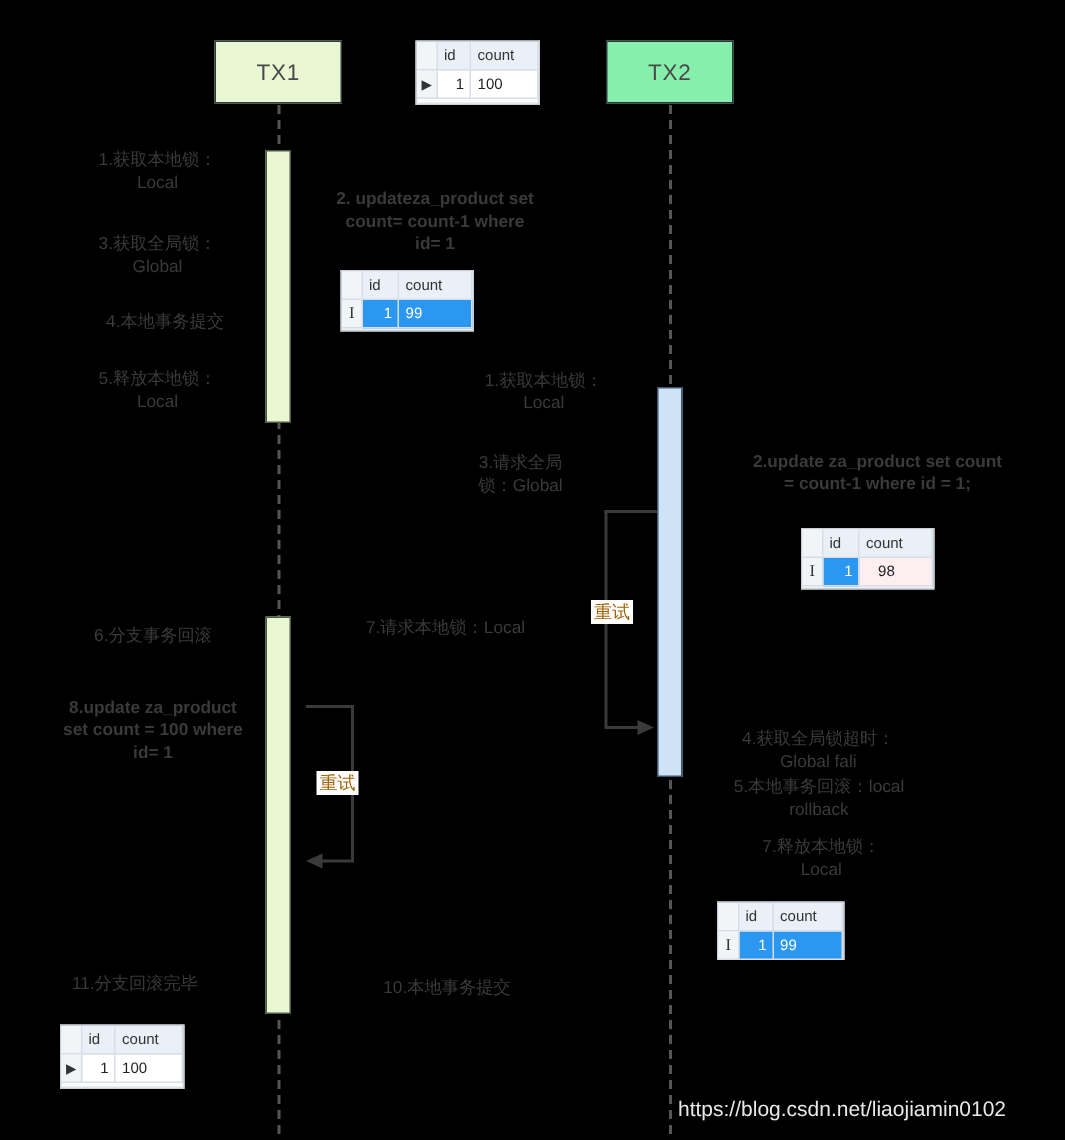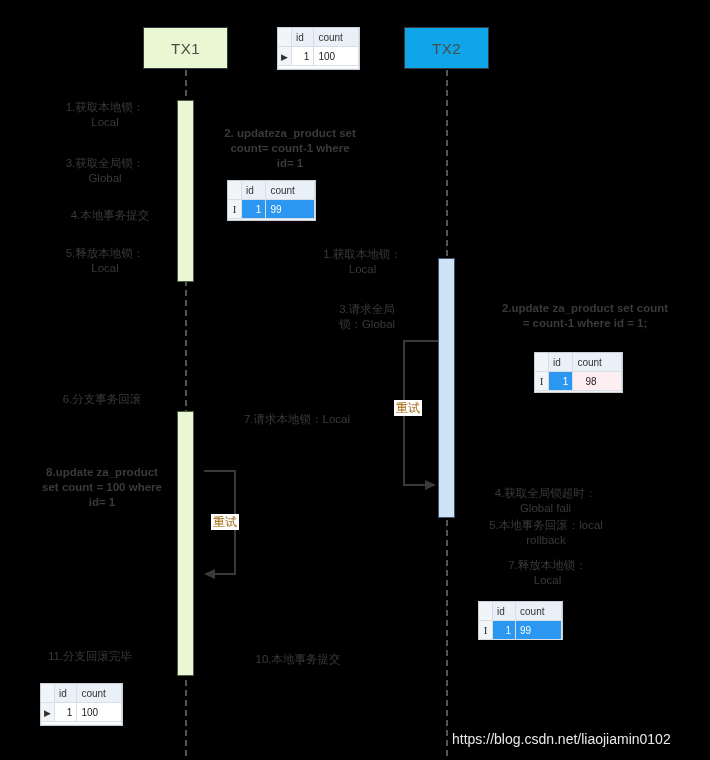--- a/index.html
+++ b/index.html
@@ -11,21 +11,21 @@
   .canvas{position:absolute;inset:0;width:710px;height:760px;}
 
   
   .actor{
     position:absolute;box-sizing:border-box;
     border:1.5px solid #2f3a40;
     display:flex;align-items:center;justify-content:center;
     font-size:15px;color:#4a4a4a;letter-spacing:.5px;
   }
   .actor.tx1{background:#e9f7d2;}
-  .actor.tx2{background:#0ea5e9;}
+  .actor.tx2{background:#86efac;}
 
   
   .lifeline{
     position:absolute;width:0;border-left:2px dashed #555;
   }
 
   
   .activation{
     position:absolute;box-sizing:border-box;border:1.5px solid #3a4a3a;
   }
@@ -117,35 +117,35 @@
     <div class="loop-label" style="left:-9px;top:60px;">重试</div>
   </div>
 
   <div class="note" style="left:40px;top:100px;width:130px;">1.获取本地锁：
 Local</div>
   <div class="note" style="left:40px;top:156px;width:130px;">3.获取全局锁：
 Global</div>
   <div class="note" style="left:40px;top:208px;width:140px;">4.本地事务提交</div>
   <div class="note" style="left:40px;top:246px;width:130px;">5.释放本地锁：
 Local</div>
-  <div class="note" style="left:32px;top:392px;width:140px;">6.分支事务回滚</div>
+  <div class="note" style="left:32px;top:417px;width:140px;">6.分支事务回滚</div>
   <div class="note bold" style="left:12px;top:465px;width:180px;">8.update za_product
 set count = 100 where
 id= 1</div>
   <div class="note" style="left:25px;top:649px;width:130px;">11.分支回滚完毕</div>
 
   <div class="note bold" style="left:200px;top:126px;width:180px;">2. updateza_product set
 count= count-1 where
 id= 1</div>
   <div class="note" style="left:212px;top:412px;width:170px;">7.请求本地锁：Local</div>
   <div class="note" style="left:218px;top:652px;width:160px;">10.本地事务提交</div>
 
   <div class="note" style="left:300px;top:247px;width:125px;">1.获取本地锁：
 Local</div>
-  <div class="note" style="left:308px;top:302px;width:118px;">3.请求全局
+  <div class="note" style="left:288px;top:302px;width:118px;">3.请求全局
 锁：Global</div>
 
   <div class="note bold" style="left:465px;top:301px;width:240px;">2.update za_product set count
 = count-1 where id = 1;</div>
   <div class="note" style="left:468px;top:486px;width:155px;">4.获取全局锁超时：
 Global fali</div>
   <div class="note" style="left:462px;top:518px;width:168px;">5.本地事务回滚：local
 rollback</div>
   <div class="note" style="left:470px;top:558px;width:155px;">7.释放本地锁：
 Local</div>

